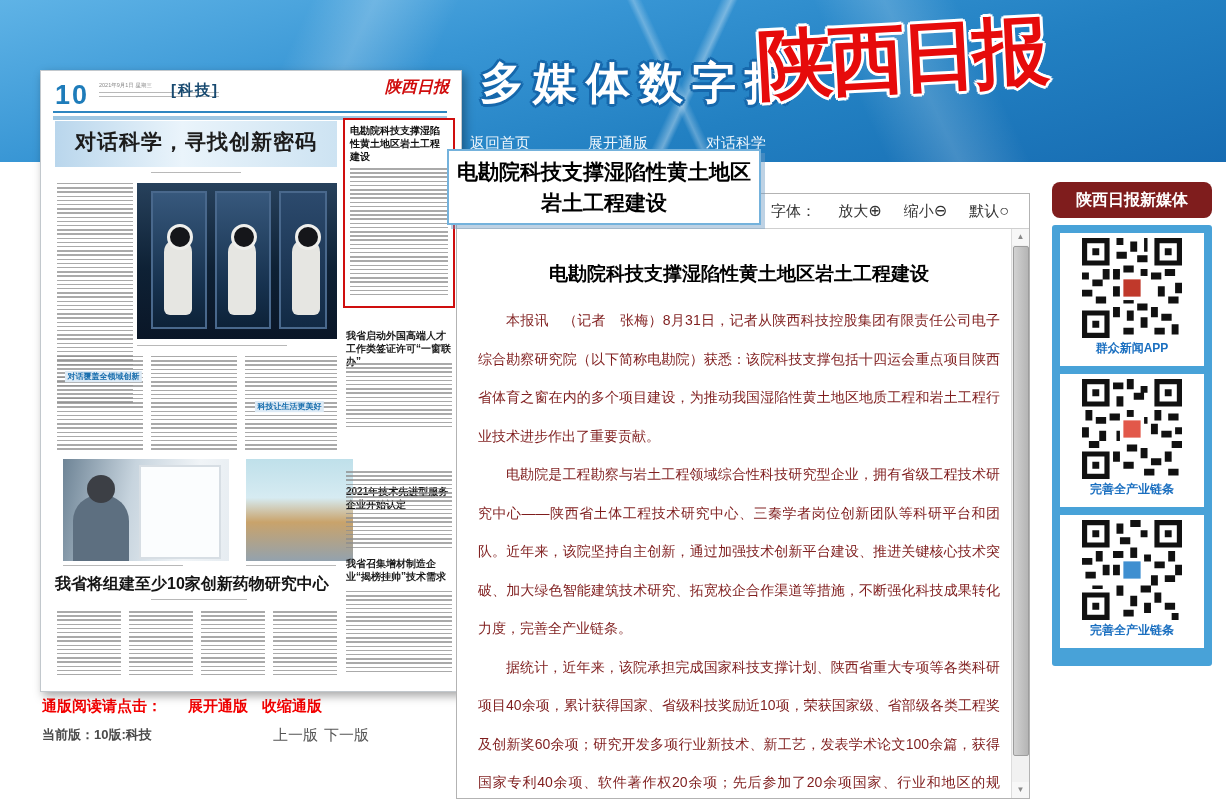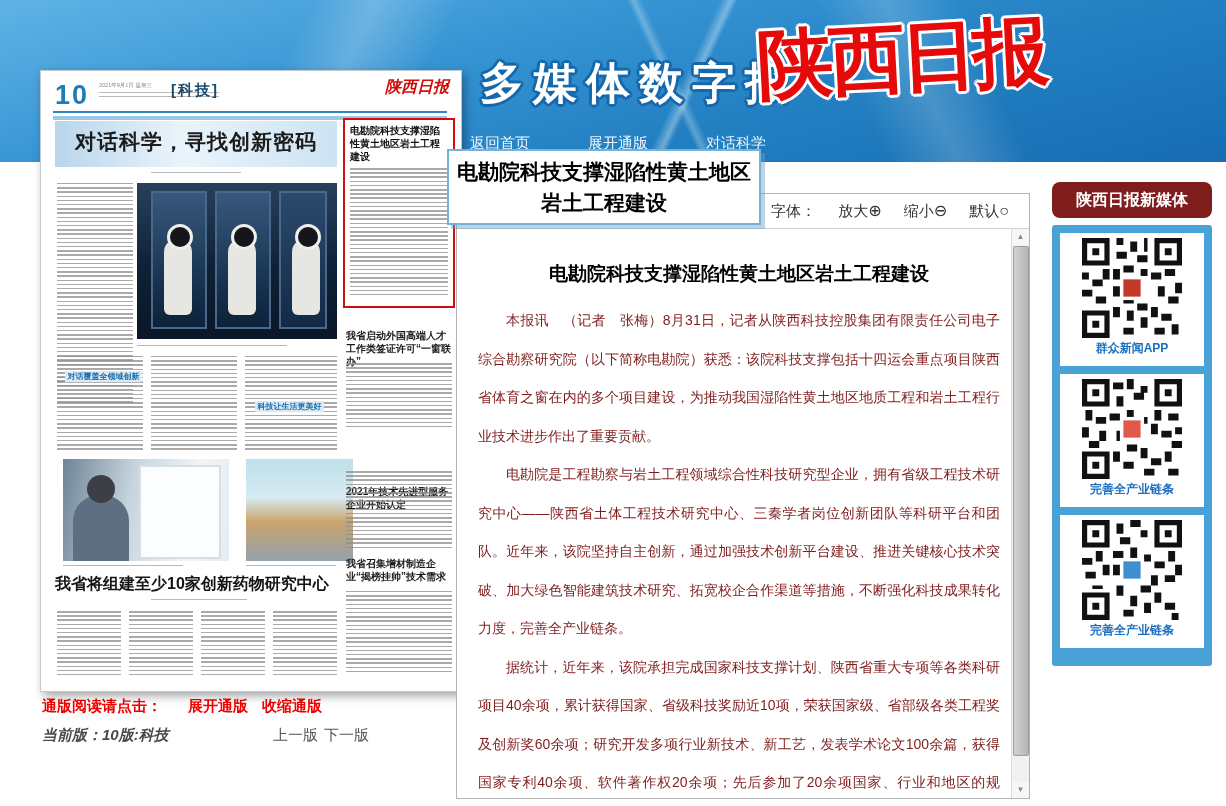--- a/index.html
+++ b/index.html
@@ -105,21 +105,21 @@
   .side-box{left:1052px;top:225px;width:160px;height:441px;background:#48a2d8;border-radius:3px;}
   .qr-tile{width:144px;height:133px;margin:8px auto 0 auto;background:#fff;text-align:center;overflow:hidden;}
   .qr-tile svg{margin-top:5px;}
   .qr-label{font-size:12px;font-weight:bold;color:#1a6fc0;margin-top:-2px;}
   .qc1{fill:#c0392b;} .qc2{fill:#e2584a;} .qc3{fill:#3f8fd0;}
 
   
   .read-tip{left:42px;top:697px;font-size:15px;font-weight:bold;color:#f20000;}
   .read-tip .lk{margin-left:26px;cursor:pointer;color:#f20000;}
   .read-tip .lk2{margin-left:14px;}
-  .cur-page{left:42px;top:726px;font-size:15px;font-weight:bold;color:#4a4a4a;font-style:italic;}
+  .cur-page{left:42px;top:726px;font-size:13px;font-weight:bold;color:#4a4a4a;}
   .pn{left:273px;top:726px;font-size:15px;color:#555;}
   .pn span{cursor:pointer;margin-right:6px;}
 </style>
 </head>
 <body>
 
 <div class="stage">
 
   <div class="abs banner">
     <div class="streak s1"></div>

